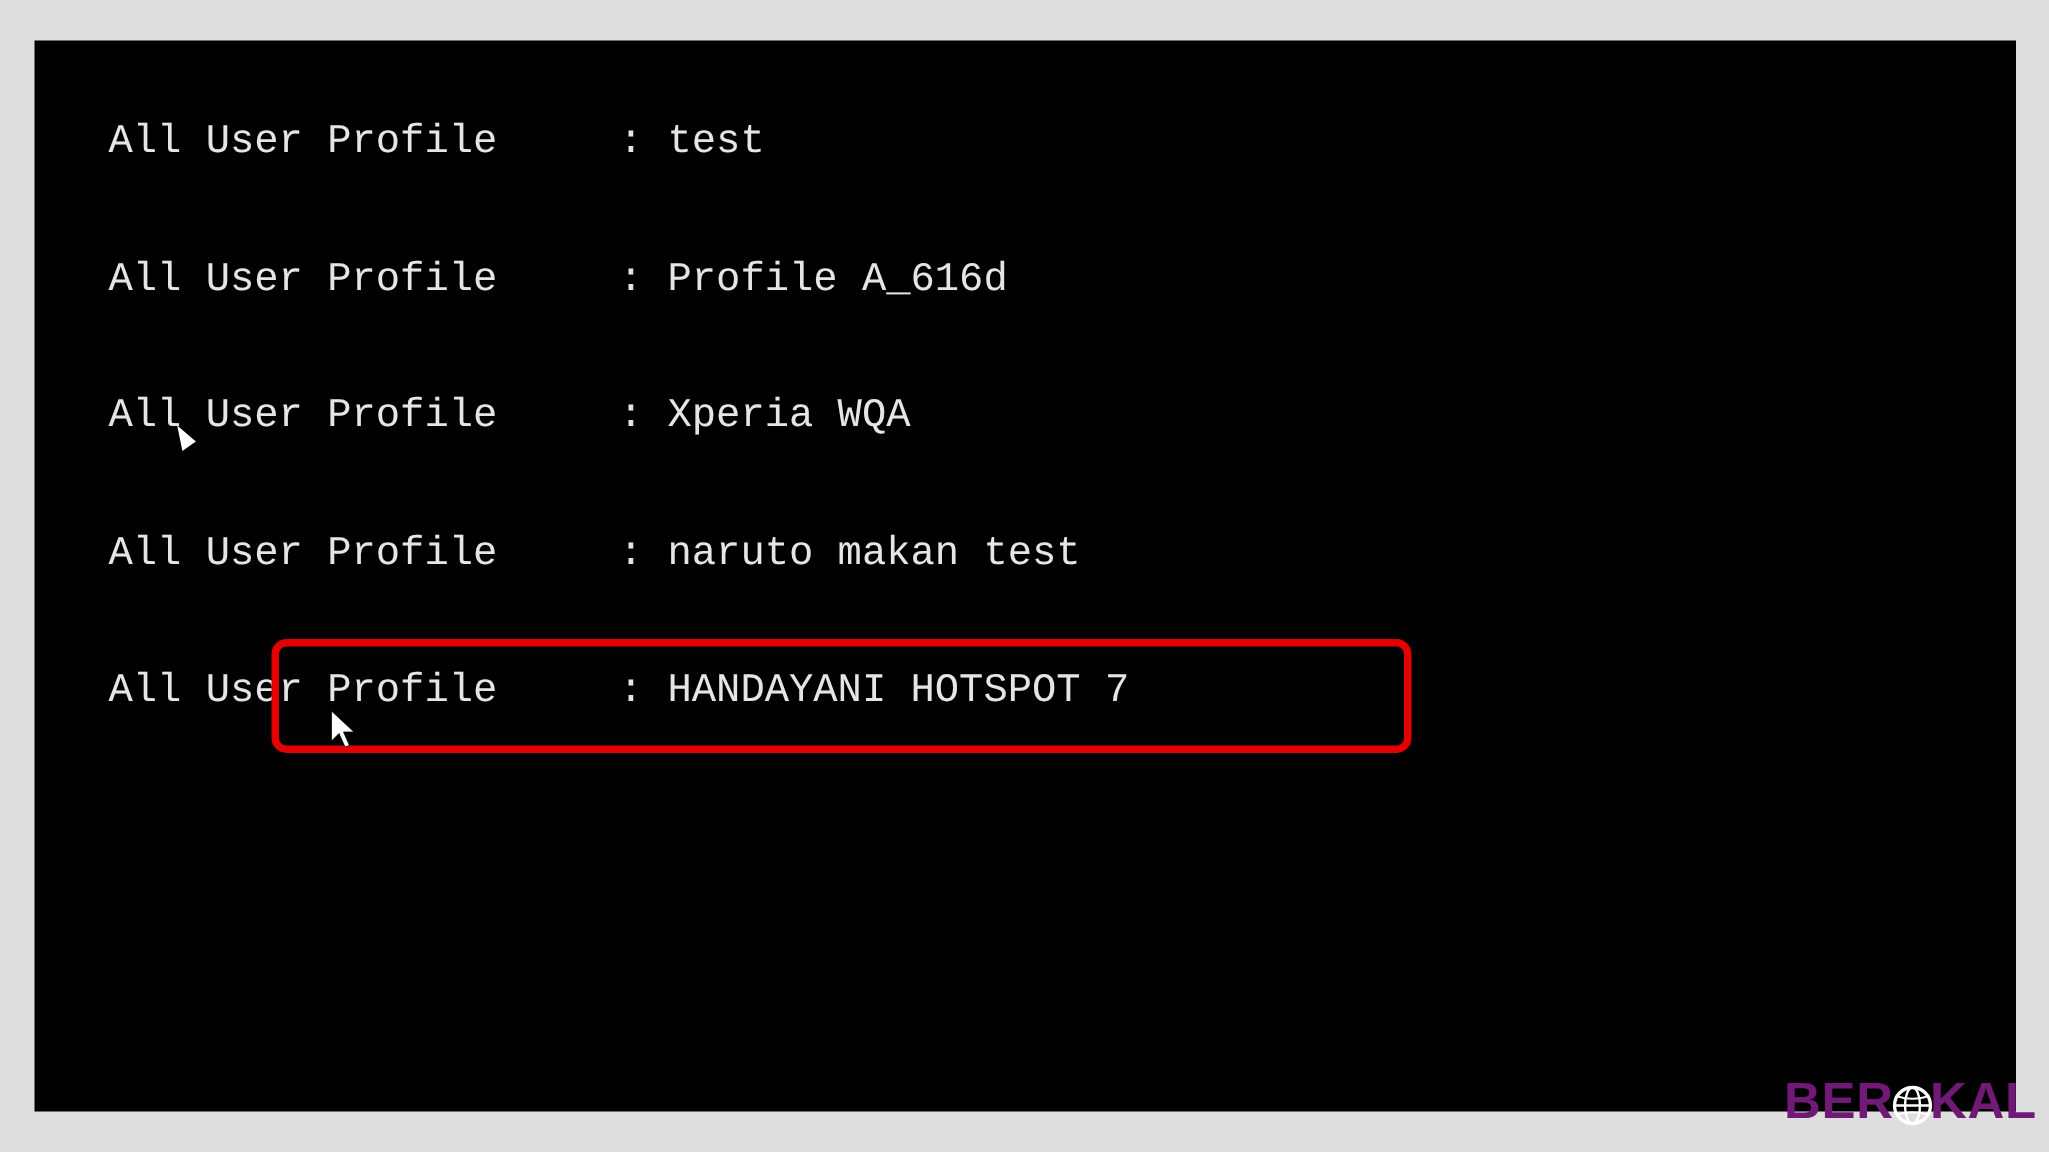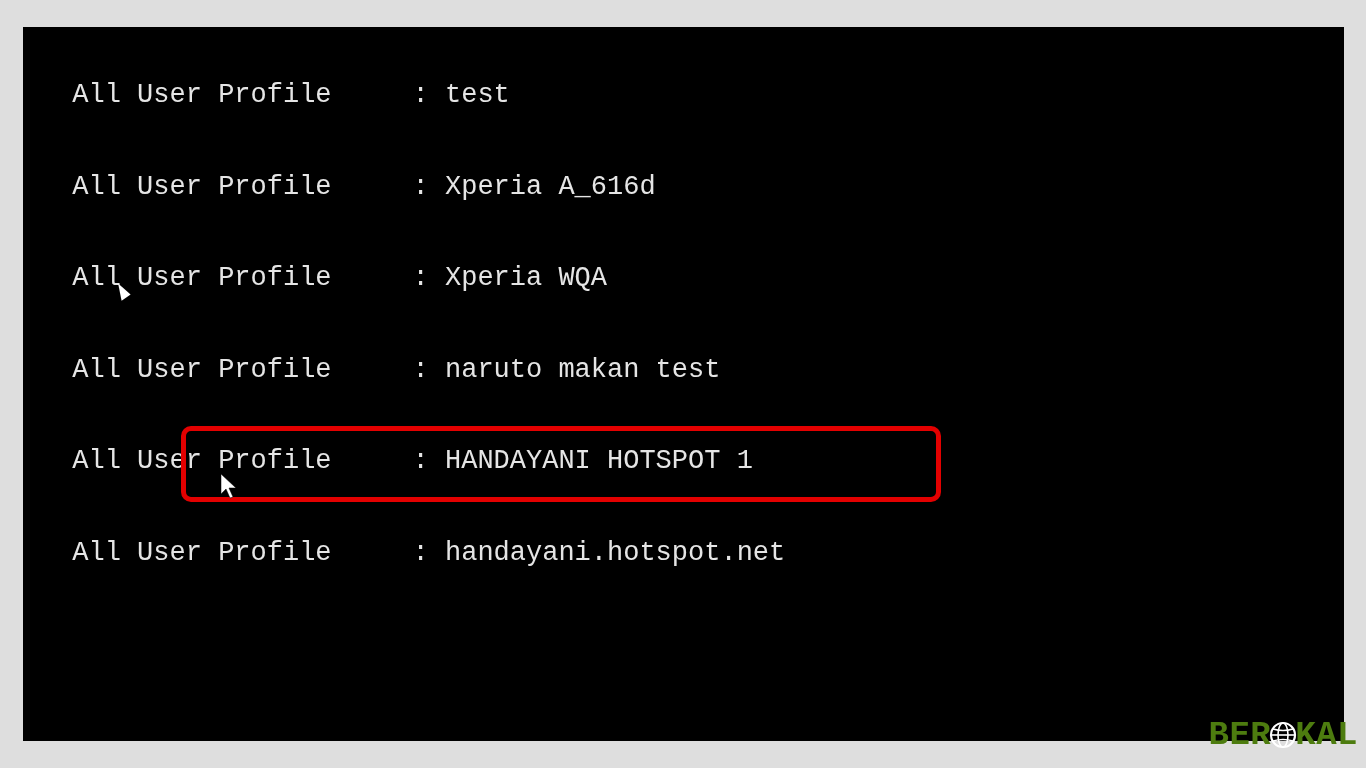--- a/index.html
+++ b/index.html
@@ -73,24 +73,24 @@
       pointer-events: none;
     }
     .cursor-arrow-2 svg {
       width: 22px;
       height: 28px;
     }
     .watermark {
       position: absolute;
       bottom: 14px;
       right: 8px;
-      font-family: Liberation Mono, monospace;
+      font-family: Liberation Sans, sans-serif;
       font-size: 34px;
       font-weight: 800;
-      color: #4d7c0f;
+      color: #701a75;
       letter-spacing: 0.5px;
       display: flex;
       align-items: center;
     }
     .watermark-icon {
       display: inline-block;
       width: 28px;
       height: 28px;
       margin: 0 -2px;
       position: relative;
@@ -99,25 +99,24 @@
       width: 28px;
       height: 28px;
     }
   </style>
 </head>
 <body>
 
 <div class="terminal-container">
   <div class="terminal-content">
     <span class="profile-line"><span>    All User Profile</span><span>     : </span><span>test</span></span>
-    <span class="profile-line"><span>    All User Profile</span><span>     : </span><span>Xperia A_616d</span></span>
+    <span class="profile-line"><span>    All User Profile</span><span>     : </span><span>Profile A_616d</span></span>
     <span class="profile-line"><span>    All User Profile</span><span>     : </span><span>Xperia WQA</span></span>
     <span class="profile-line"><span>    All User Profile</span><span>     : </span><span>naruto makan test</span></span>
-    <span class="profile-line"><span>    All User Profile</span><span>     : </span><span>HANDAYANI HOTSPOT 1</span></span>
-    <span class="profile-line"><span>    All User Profile</span><span>     : </span><span>handayani.hotspot.net</span></span>
+    <span class="profile-line"><span>    All User Profile</span><span>     : </span><span>HANDAYANI HOTSPOT 7</span></span>
     
     
     
     
     
   </div>
 
   <div class="highlight-box"></div>
 
   <div class="cursor-arrow-1"></div>

